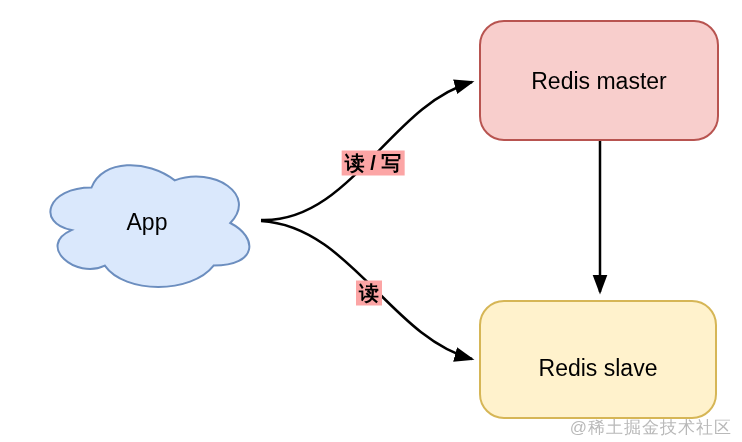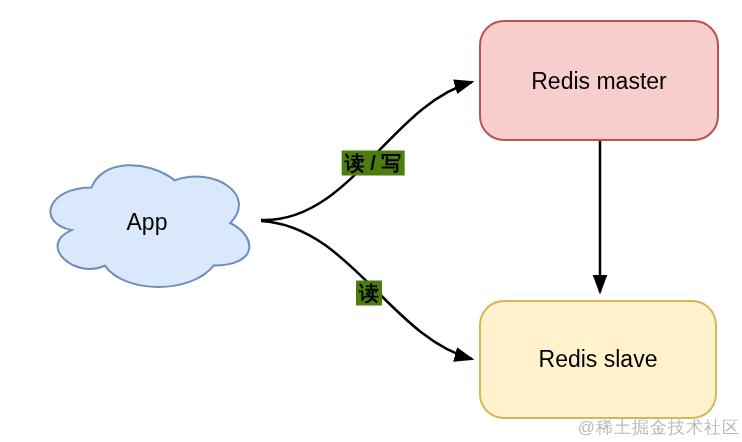--- a/index.html
+++ b/index.html
@@ -20,36 +20,36 @@
     position: absolute;
     transform: translate(-50%, -50%);
     color: #000000;
     white-space: nowrap;
     text-align: center;
   }
   .node-label { font-size: 23px; font-weight: 400; text-align: center; }
   .edge-label {
     font-size: 20px;
     font-weight: 700;
-    background: #4d7c0f;
+    background: #fca5a5;
     padding: 1px 3px;
     line-height: 1.15;
   }
   .watermark {
     position: absolute;
-    right: 2px;
+    right: 10px;
     bottom: 3px;
     color: #b9b9b9;
     font-size: 17px;
     letter-spacing: 1px;
   }
   
   #app-label    { left: 147px; top: 222px; }
   #master-label { left: 599px; top: 81px;  }
-  #slave-label  { left: 598px; top: 359px; }
+  #slave-label  { left: 598px; top: 368px; }
   #label-read-write { left: 373px; top: 163px; }
   #label-read       { left: 369px; top: 293px; }
   #label-sync       { left: 605px; top: 212px; }
 </style>
 </head>
 <body>
 
 <div class="stage">
 
   <svg class="diagram" viewBox="0 0 742 442">

